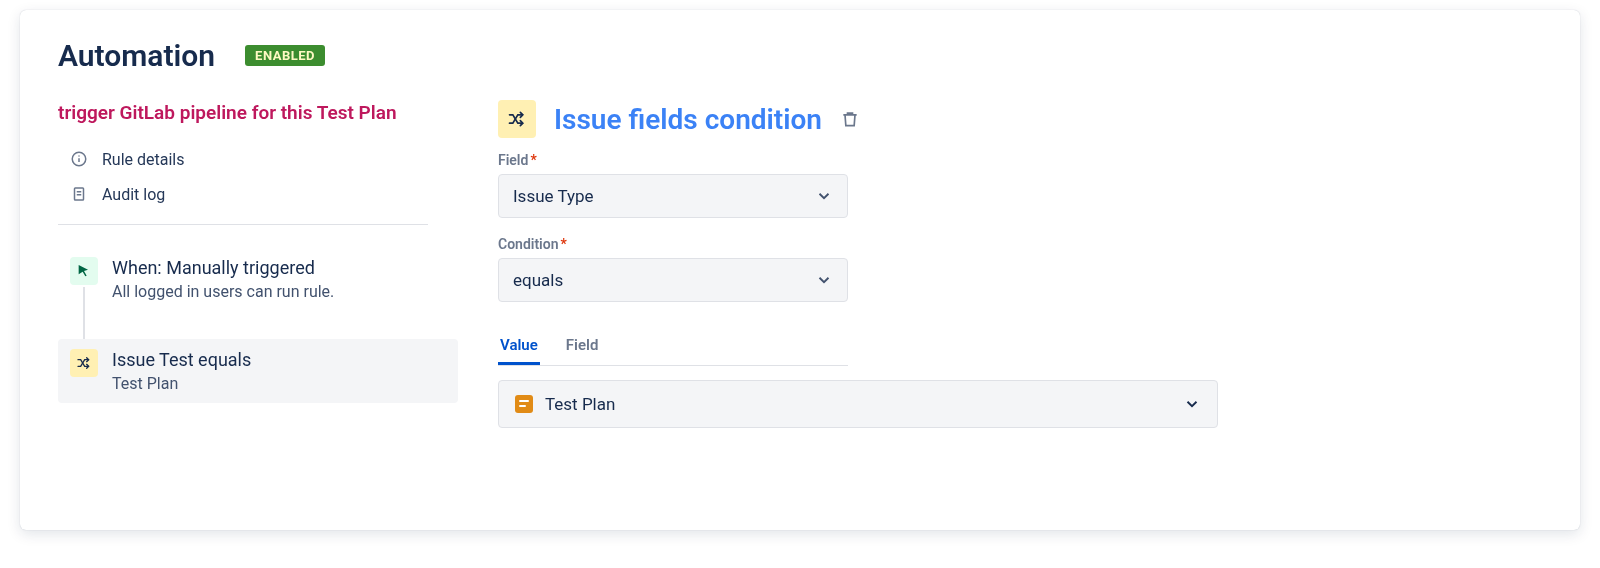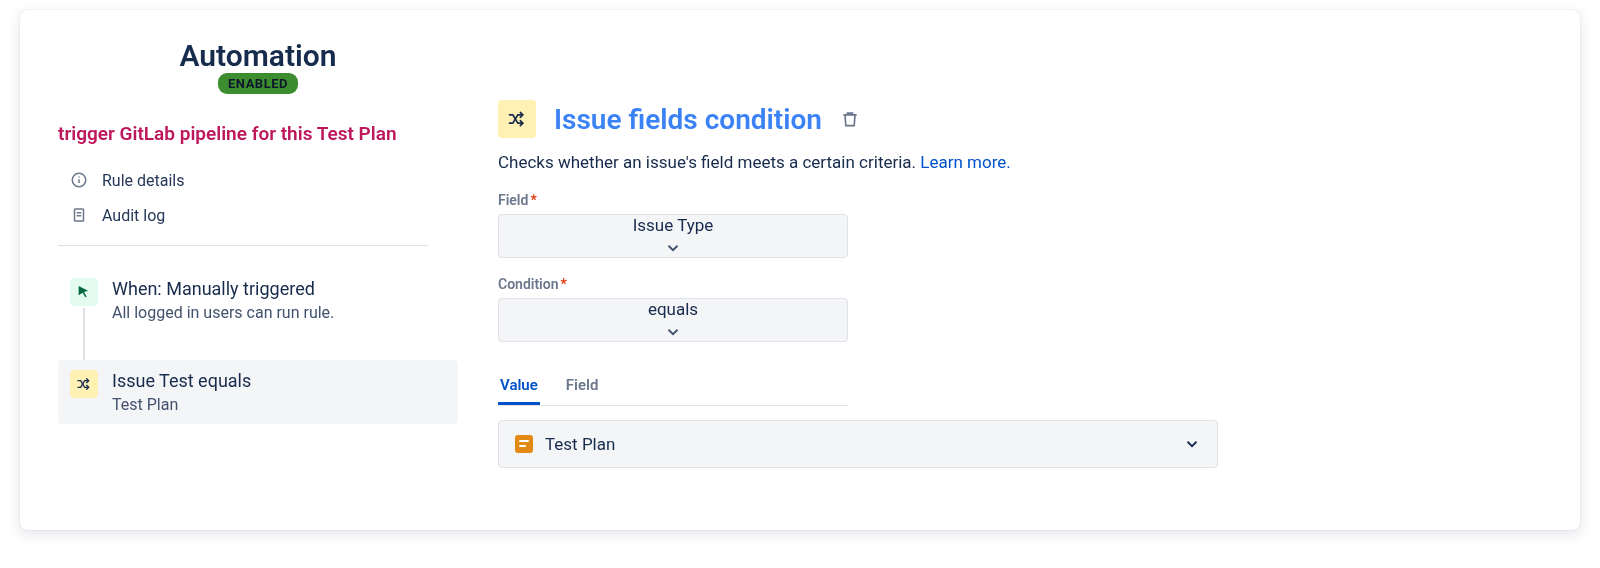--- a/index.html
+++ b/index.html
@@ -18,36 +18,36 @@
   }
   
   .left {
     flex: 0 0 400px;
     display: flex;
     flex-direction: column;
   }
   .header-row {
     display: flex;
     align-items: center;
+    gap: 30px;
     margin-bottom: 28px;
-    flex-direction: column;
   }
   .page-title {
     font-size: 30px;
     font-weight: 600;
     color: #172B4D;
   }
   .badge-enabled {
     background: #3C8D2F;
-    color: #0f172a;
+    color: #fef9c3;
     font-size: 13px;
     font-weight: 700;
     letter-spacing: 0.5px;
     padding: 3px 10px;
-    border-radius: 9px;
+    border-radius: 3px;
   }
   .rule-name {
     font-size: 19px;
     font-weight: 600;
     color: #be185d;
     line-height: 1.3;
     max-width: 360px;
     margin-bottom: 16px;
   }
   .nav-list { list-style: none; }
@@ -146,21 +146,20 @@
     margin-top: 6px;
     background: #F4F5F7;
     border: 1px solid #DFE1E6;
     border-radius: 4px;
     height: 44px;
     display:flex; align-items:center; justify-content:space-between;
     padding: 0 14px;
     font-size: 17px;
     color: #172B4D;
     cursor: pointer;
-    flex-direction: column;
   }
   .select .chev { color:#42526E; }
   
   .tabs-row {
     display:flex; gap: 24px;
     border-bottom: 1px solid #DFE1E6;
     margin-top: 8px;
   }
   .tab {
     font-size: 15px;
@@ -287,24 +286,20 @@
       <h2 class="detail-title">Issue fields condition</h2>
       <span class="trash-btn">
         <svg viewBox="0 0 24 24" width="20" height="20" fill="none" stroke="currentColor" stroke-width="2">
           <path d="M4 7h16"></path>
             <path d="M9 7V5h6v2"></path>
             <path d="M6 7l1 13h10l1-13"></path>
         </svg>
       </span>
     </div>
 
-    <p class="detail-desc">
-      <span>Checks whether an issue's field meets a certain criteria.</span>
-      <a href="#">Learn more.</a>
-    </p>
 
     <div class="form">
 
       <div>
         <div class="field-label">
           <span>Field</span><span class="req">*</span>
         </div>
         <div class="select">
           <span>Issue Type</span>
           <span class="chev">

